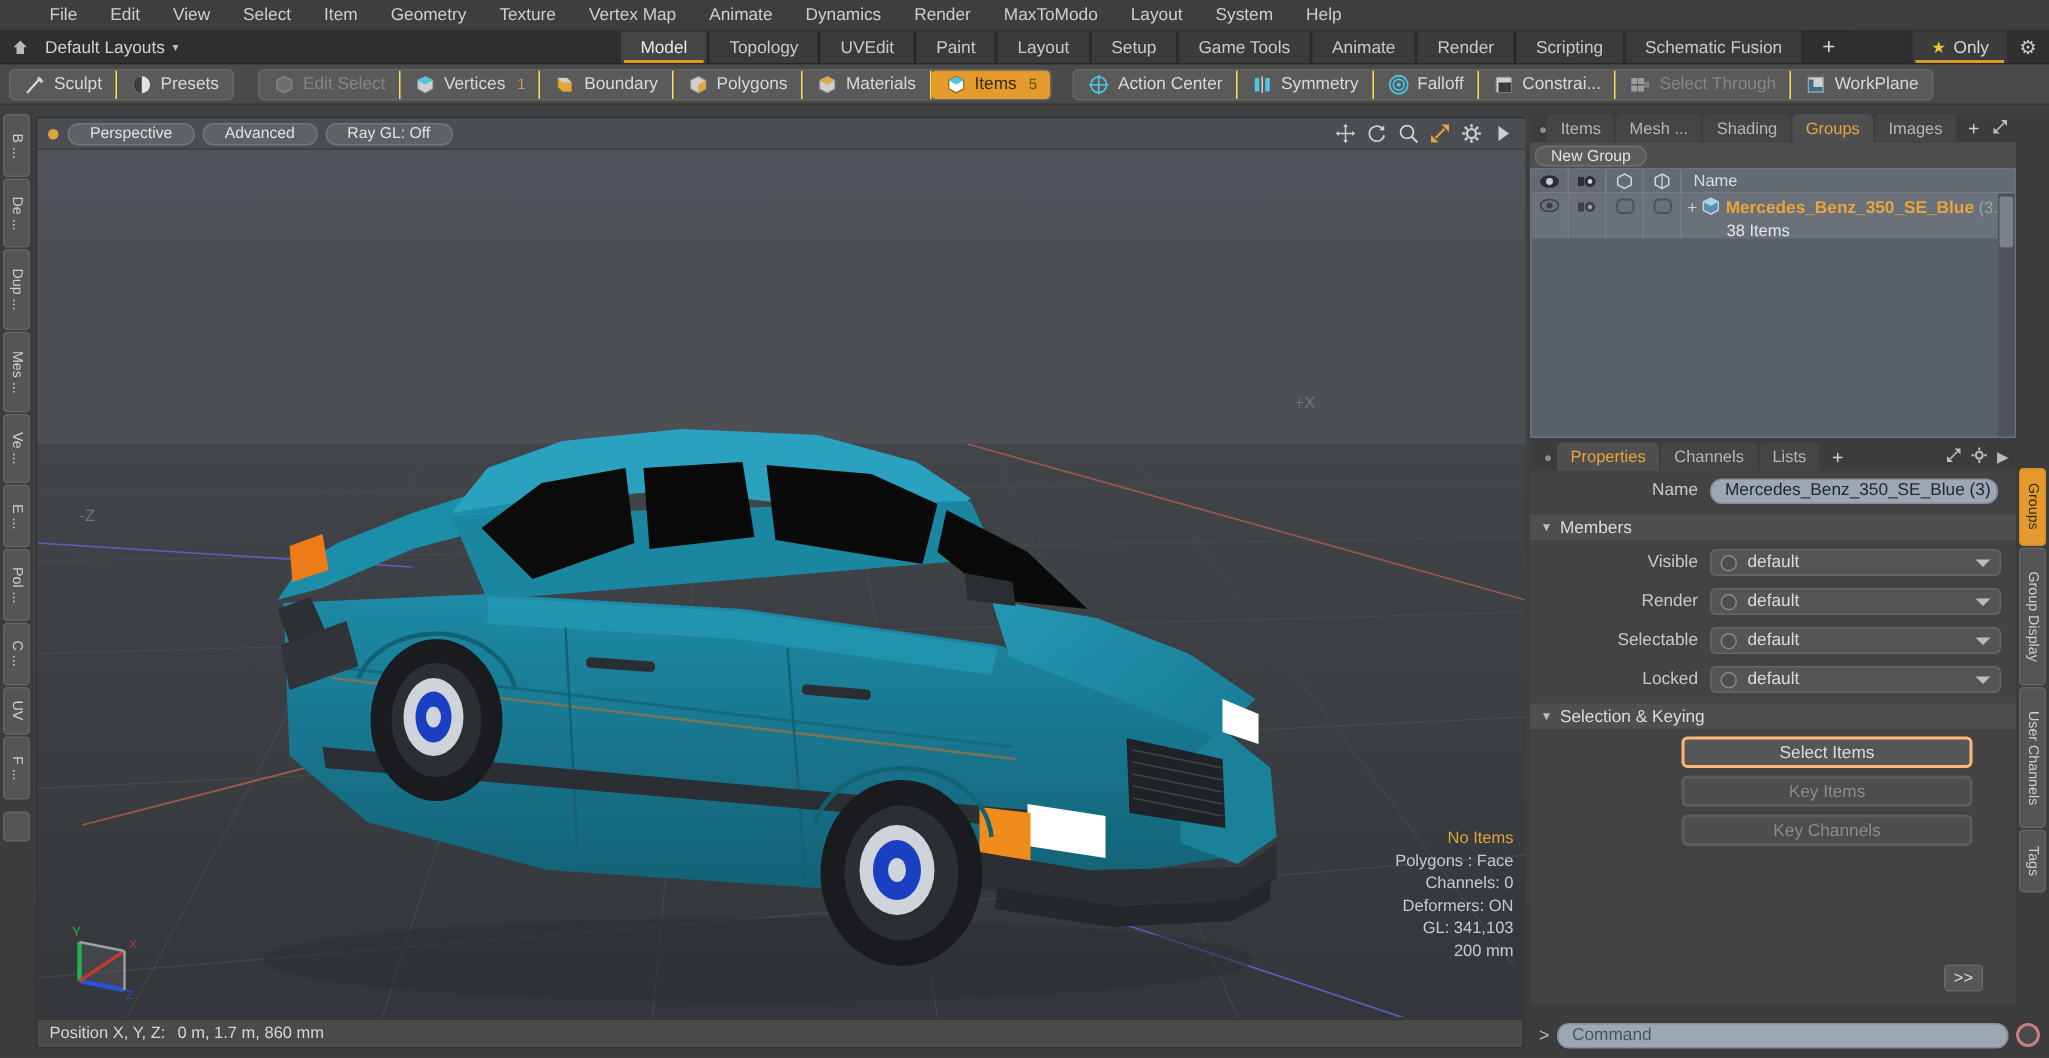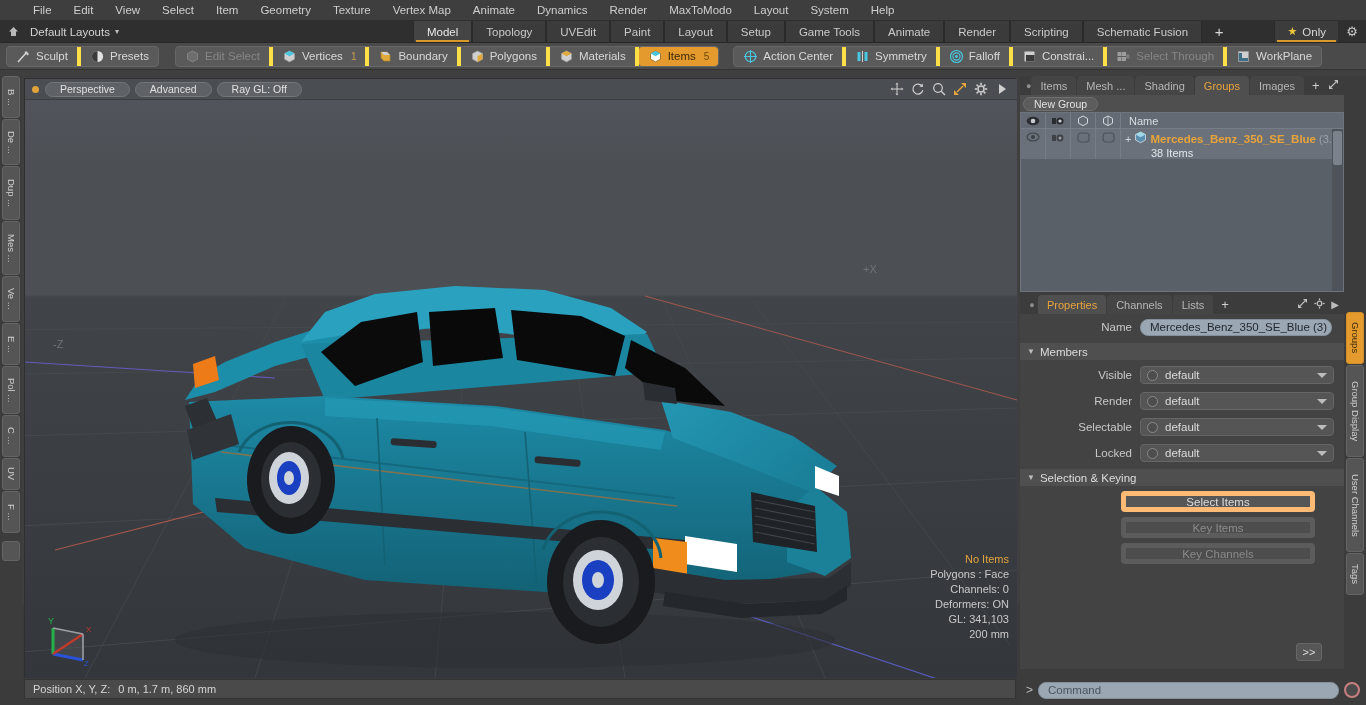--- a/index.html
+++ b/index.html
@@ -77,21 +77,21 @@
     border-bottom: 1px solid #333;
   }
   .grp {
     display: flex; align-items: center; height: 21px;
     background: #5a5a5a; border: 1px solid #676767; border-radius: 4px;
     margin-left: 6px; overflow: hidden;
   }
   .tool {
     display: flex; align-items: center; gap: 5px; height: 19px;
     padding: 0 9px; color: #d8d8d8; font-size: 11.5px; white-space: nowrap;
-    border-right: 4px solid #fde047;
+    border-right: 1px solid #fde047;
   }
   .tool:last-child { border-right: none; }
   .tool.dim { color: #868686; }
   .tool.sel {
     background: #e59a2e; color: #3a2a08; border-radius: 3px;
   }
   .tool .num { color: #c9a050; font-size: 10px; margin-left: 3px; }
   .tool.sel .num { color: #6b4c0c; }
   .ico { width: 15px; height: 15px; display: block; flex: 0 0 15px; }
 
@@ -207,21 +207,21 @@
   .tri { font-size: 8px; color: #bdbdbd; }
   .dd {
     height: 18px; flex: 0 0 194px; background: #555; border: 1px solid #666; border-radius: 4px;
     display: flex; align-items: center; padding: 0 6px 0 0; color: #dcdcdc; font-size: 11.5px;
     position: relative;
   }
   .dd .knob { width: 11px; height: 11px; border-radius: 50%; border: 1px solid #8a8a8a; background: #4d4d4d; margin: 0 7px 0 6px; flex:0 0 11px;}
   .dd .arrow { margin-left: auto; width:0;height:0;border-left:5px solid transparent;border-right:5px solid transparent;border-top:5px solid #bcbcbc;}
   .btnrow { display: flex; justify-content: flex-end; padding-right: 29px; margin-bottom: 5px; }
   .bigbtn {
-    width: 194px; height: 21px; background: #565656; border: 5px solid #fdba74; border-radius: 4px;
+    width: 194px; height: 21px; background: #565656; border: 2px solid #fdba74; border-radius: 4px;
     display: flex; align-items: center; justify-content: center; color: #dcdcdc; font-size: 11.5px;
   }
   .bigbtn.dim { color: #8b8b8b; background: #4d4d4d; border-color:#5c5c5c;}
   .nonebtn {
     width: 194px; height: 32px; background: #565656; border: 1px solid #676767; border-radius: 4px;
     display: flex; align-items: center; gap: 9px; padding-left: 7px; color: #dcdcdc; font-size: 11.5px;
     position: relative;
   }
   .nonebtn::after{content:"";position:absolute;right:2px;bottom:2px;width:0;height:0;border-left:6px solid transparent;border-top:6px solid transparent;border-right:6px solid #8d8d8d;}
   .arrowbtn {

